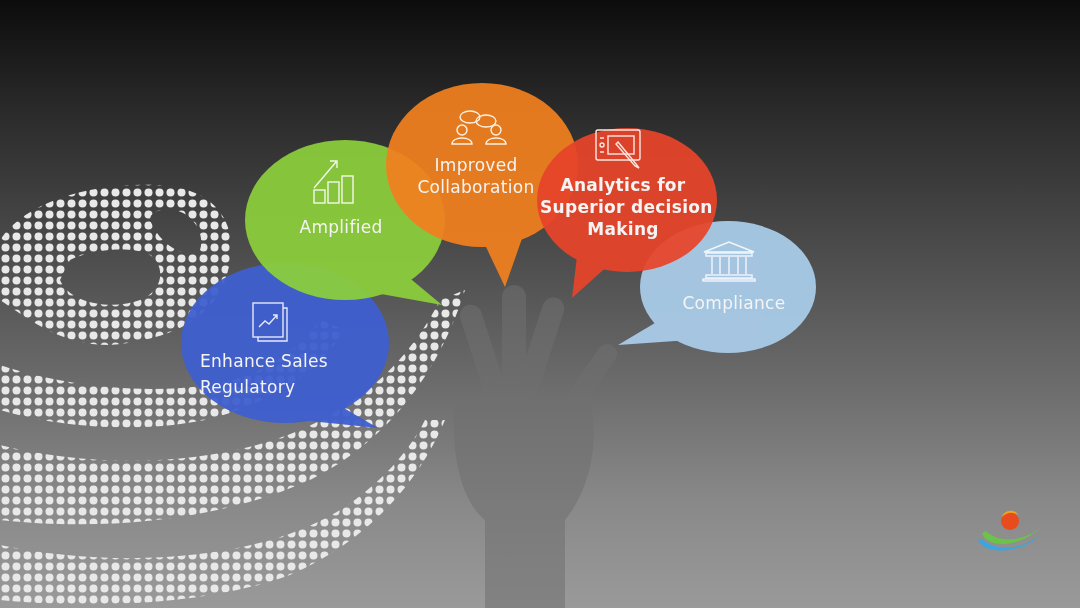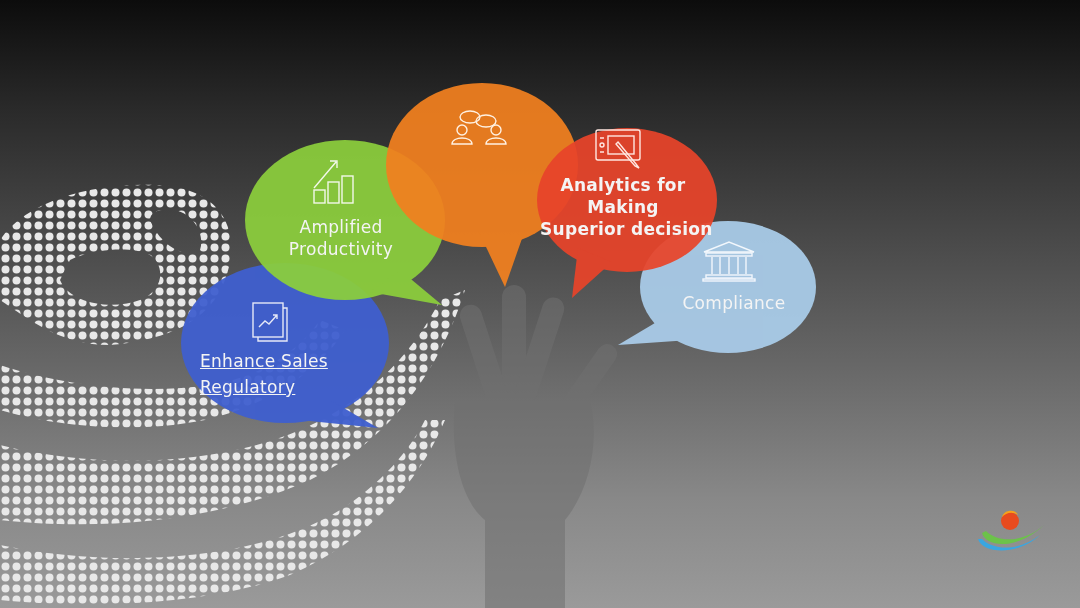--- a/index.html
+++ b/index.html
@@ -111,32 +111,35 @@
   <svg class="icon" style="left:702px;top:240px" width="54" height="42">
     <g fill="none" stroke="#f2f7fc" stroke-width="1.4">
       <path d="M2,12 L27,2 L52,12 Z"></path>
       <rect x="4" y="13" width="46" height="3"></rect>
       <path d="M10,17 L10,34 M18,17 L18,34 M27,17 L27,34 M36,17 L36,34 M44,17 L44,34"></path>
       <rect x="4" y="35" width="46" height="3"></rect>
       <rect x="1" y="39" width="52" height="2"></rect>
     </g>
   </svg>
 
-  <div class="label" style="left:200px;top:350px;width:156px;text-align:left;text-decoration:underline;">
+  <div class="label" style="left:200px;top:350px;width:156px;text-align:left;">
     <span>Enhance Sales</span>
     <span style="margin-top:4px">Regulatory</span>
   </div>
   <div class="label" style="left:270px;top:216px;width:142px;">
     <span>Amplified</span>
-    <span>Productivity</span>
+  </div>
+  <div class="label" style="left:405px;top:154px;width:142px;">
+    <span>Improved</span>
+    <span>Collaboration</span>
   </div>
   <div class="label" style="left:540px;top:174px;width:166px;font-weight:bold;">
     <span>Analytics for</span>
+    <span>Superior decision</span>
     <span>Making</span>
-    <span>Superior decision</span>
   </div>
   <div class="label" style="left:668px;top:292px;width:132px;">
     <span>Compliance</span>
   </div>
 
   <svg class="icon" style="left:976px;top:505px" width="72" height="50">
     <path d="M6,28 C10,42 40,46 68,20 C48,38 22,38 10,26 Z" fill="#6cc24a"></path>
     <path d="M2,34 C6,48 40,52 64,30 C44,46 18,46 6,34 Z" fill="#3aa6e0"></path>
     <circle cx="34" cy="16" r="9" fill="#e84b1e"></circle>
     <path d="M26,12 C28,4 40,4 42,10 C36,6 30,8 26,12 Z" fill="#f7a21b"></path>

